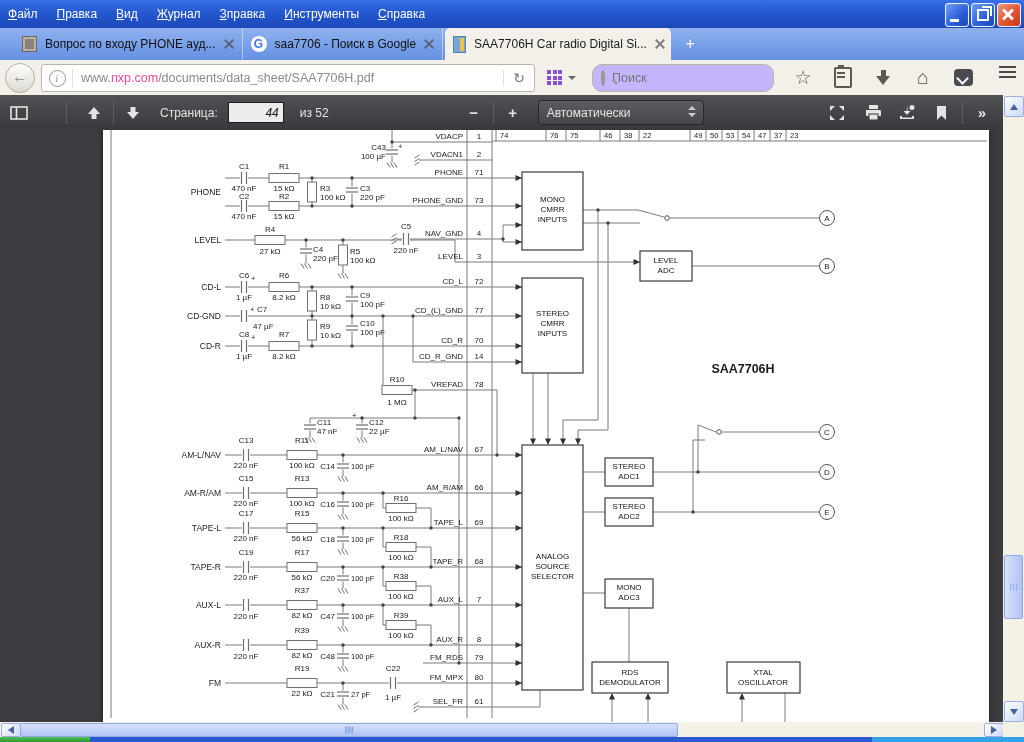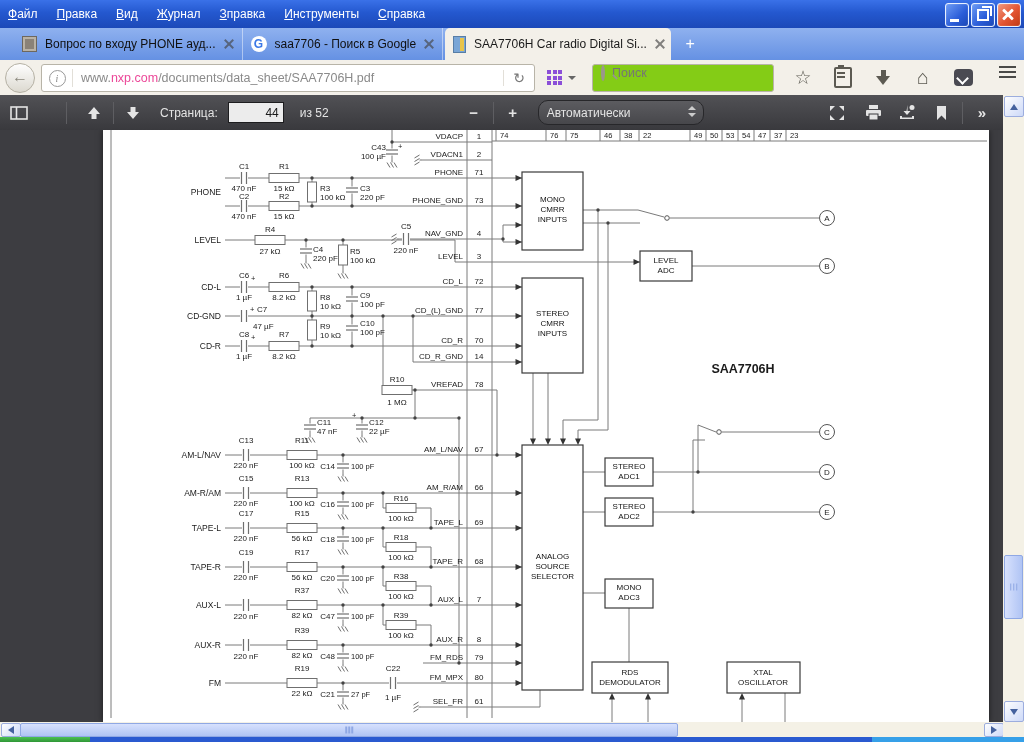--- a/index.html
+++ b/index.html
@@ -37,39 +37,39 @@
   .urlbar{display:flex;align-items:center;margin-left:6px;width:492px;height:26px;background:#fff;border:1px solid #b8b4a8;border-radius:3px;font-size:12.5px}
   .ident{width:30px;text-align:center;color:#888;border-right:1px solid #e2dfd8;height:18px;line-height:18px}
   .icirc{display:inline-block;width:15px;height:15px;border:1px solid #999;border-radius:50%;font-size:10px;line-height:15px;font-style:italic;font-family:"Liberation Serif",serif}
   .urltext{flex:1;padding-left:8px;color:#8a8a8a;white-space:nowrap;overflow:hidden}
   .urltext .host{color:#ec4899}
   .reloadseg{width:30px;text-align:center;color:#777;font-size:14px;border-left:1px solid #e2df d8;border-left:1px solid #e2dfd8}
   .gridbtn{display:flex;align-items:center;margin-left:12px}
   .grid9{width:15px;height:15px;display:grid;grid-template-columns:4px 4px 4px;grid-template-rows:4px 4px 4px;gap:1.5px}
   .grid9 i{background:#8b4fd8}
   .caret{width:0;height:0;border-left:4px solid transparent;border-right:4px solid transparent;border-top:4px solid #666;margin-left:6px}
-  .searchbox{display:flex;align-items:flex-start;margin-left:16px;width:180px;height:26px;background:#84cc16;border:1px solid #b8b4a8;border-radius:3px}
+  .searchbox{display:flex;align-items:center;margin-left:16px;width:180px;height:26px;background:#c4b5fd;border:1px solid #b8b4a8;border-radius:10px}
   .searchbox input{border:none;outline:none;flex:1;font-size:12.5px;color:#444;background:transparent;font-family:"Liberation Sans",sans-serif}
   .sglass{width:12px;height:12px;border:2px solid #9a978c;border-radius:50%;margin:0 5px 0 8px;position:relative}
   .sglass:after{content:"";position:absolute;left:9px;top:9px;width:6px;height:2px;background:#9a978c;transform:rotate(45deg)}
   .navic{margin-left:18px;color:#5c5a52;font-size:17px;width:22px;text-align:center}
   .dlarrow{width:0;height:0;border-left:7px solid transparent;border-right:7px solid transparent;border-top:9px solid #5c5a52;margin:0 auto}
   .dlstem{width:5px;height:6px;background:#5c5a52;margin:0 auto}
   .clipb{width:14px;height:17px;border:2px solid #5c5a52;border-radius:2px;margin:0 auto;position:relative}
   .clipb:before{content:"";position:absolute;left:2px;top:-4px;width:6px;height:3px;background:#5c5a52}
   .clipb:after{content:"";position:absolute;left:1px;top:3px;width:8px;height:1.5px;background:#5c5a52;box-shadow:0 4px 0 #5c5a52}
   .pocket{width:19px;height:17px;background:#4a4a52;border-radius:4px;margin:0 auto;position:relative}
   .pocket:before{content:"";position:absolute;left:4px;top:5px;width:7px;height:7px;border:2px solid #fff;border-top:none;border-right:none;transform:rotate(-45deg)}
   .hamb{width:17px;height:2.5px;background:#4a4a48;margin:0 auto;box-shadow:0 5px 0 #4a4a48,0 10px 0 #4a4a48;margin-top:-10px;position:relative;top:-2px}
   
   .pdfbar{position:absolute;left:0;top:95px;width:1003px;height:35px;background:linear-gradient(#515155,#39393d);border-bottom:1px solid #17171a;display:flex;align-items:center;color:#e4e4e4;font-size:12px}
   .pbtn{display:flex;align-items:center;justify-content:center;height:26px;min-width:26px;border-radius:3px}
   .psep{width:1px;height:22px;background:#5e5e62;margin:0 6px}
   .pageinput{width:46px;height:19px;background:#ececec;border:1px solid #1d1d1f;color:#1a1a1a;text-align:right;font-size:12px;padding:0 4px;font-family:"Liberation Sans",sans-serif}
-  .zoomsel{display:flex;align-items:center;margin-left:12px;width:148px;height:23px;background:linear-gradient(#5c5c60,#47474b);border:1px solid #27272a;border-radius:10px;padding:0 8px;position:relative}
+  .zoomsel{display:flex;align-items:center;margin-left:12px;width:148px;height:23px;background:linear-gradient(#5c5c60,#47474b);border:1px solid #27272a;border-radius:4px;padding:0 8px;position:relative}
   .zcarets{position:absolute;right:7px;top:5px}
   .zcarets div{width:0;height:0;border-left:4px solid transparent;border-right:4px solid transparent}
   .zc-up{border-bottom:4px solid #ccc;margin-bottom:3px}
   .zc-dn{border-top:4px solid #ccc}
   .parrow{font-size:15px;font-weight:bold}
   
   .viewer{position:absolute;left:0;top:130px;width:1003px;height:592px;background:#3d3d41;overflow:hidden}
   .pagewrap{position:absolute;left:103px;top:0;width:886px;height:592px;background:#fff;box-shadow:0 0 6px rgba(0,0,0,.55)}
   svg text{font-family:"Liberation Sans",sans-serif;fill:#1a1a1a}
   .t8{font-size:8px}.t85{font-size:8.5px}.t75{font-size:7.5px}
@@ -191,21 +191,21 @@
         <path d="M7,1 L13,8 H9.5 V13 H4.5 V8 H1 Z" fill="#e4e4e4"></path>
       </svg>
   </div>
   <div class="psep"></div>
   <div class="pbtn">
     <svg width="14" height="14">
         <path d="M7,13 L13,6 H9.5 V1 H4.5 V6 H1 Z" fill="#e4e4e4"></path>
       </svg>
   </div>
   <span style="margin-left:14px">Страница:</span>
-  <input class="pageinput" style="margin-left: 10px;" value="44">
+  <input class="pageinput" style="margin-left: 10px; font-style: italic;" value="44">
   <span style="margin-left:16px">из 52</span>
   <div class="pbtn parrow" style="margin-left:132px">−</div>
   <div class="psep"></div>
   <div class="pbtn parrow">+</div>
   <div class="zoomsel">
     <span>Автоматически</span>
     <div class="zcarets">
         <div class="zc-up"></div>
         <div class="zc-dn"></div>
       </div>

